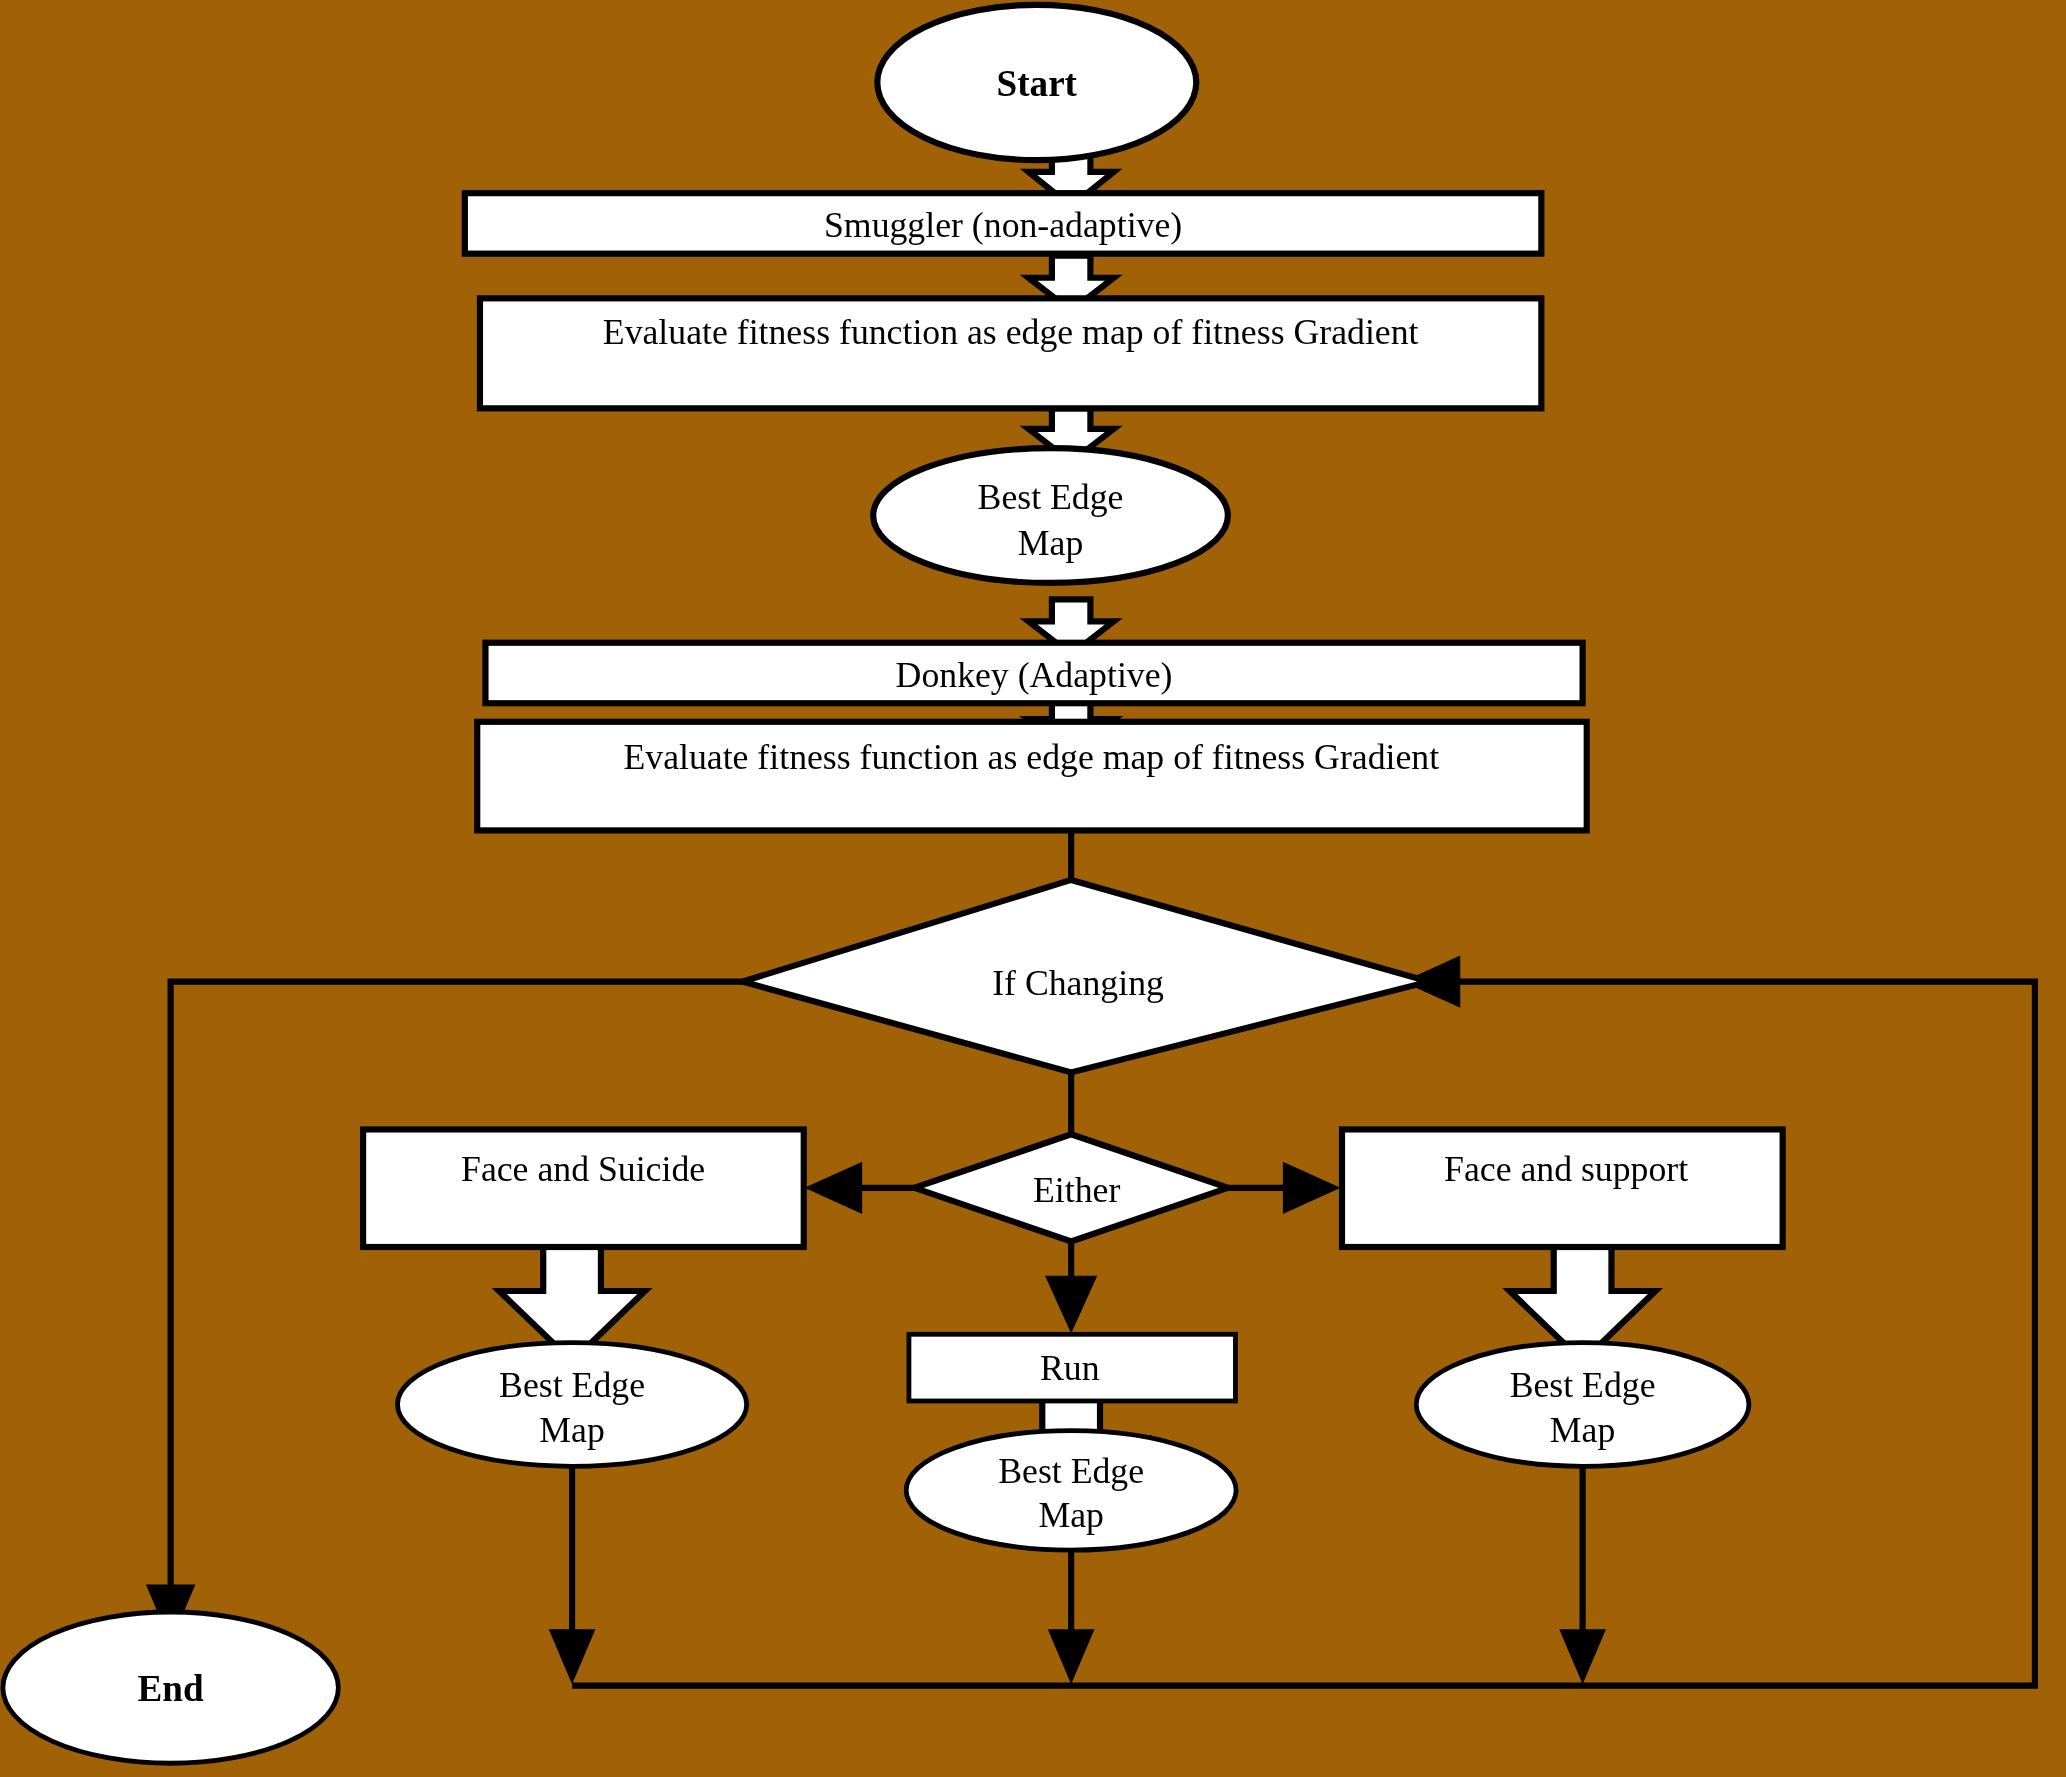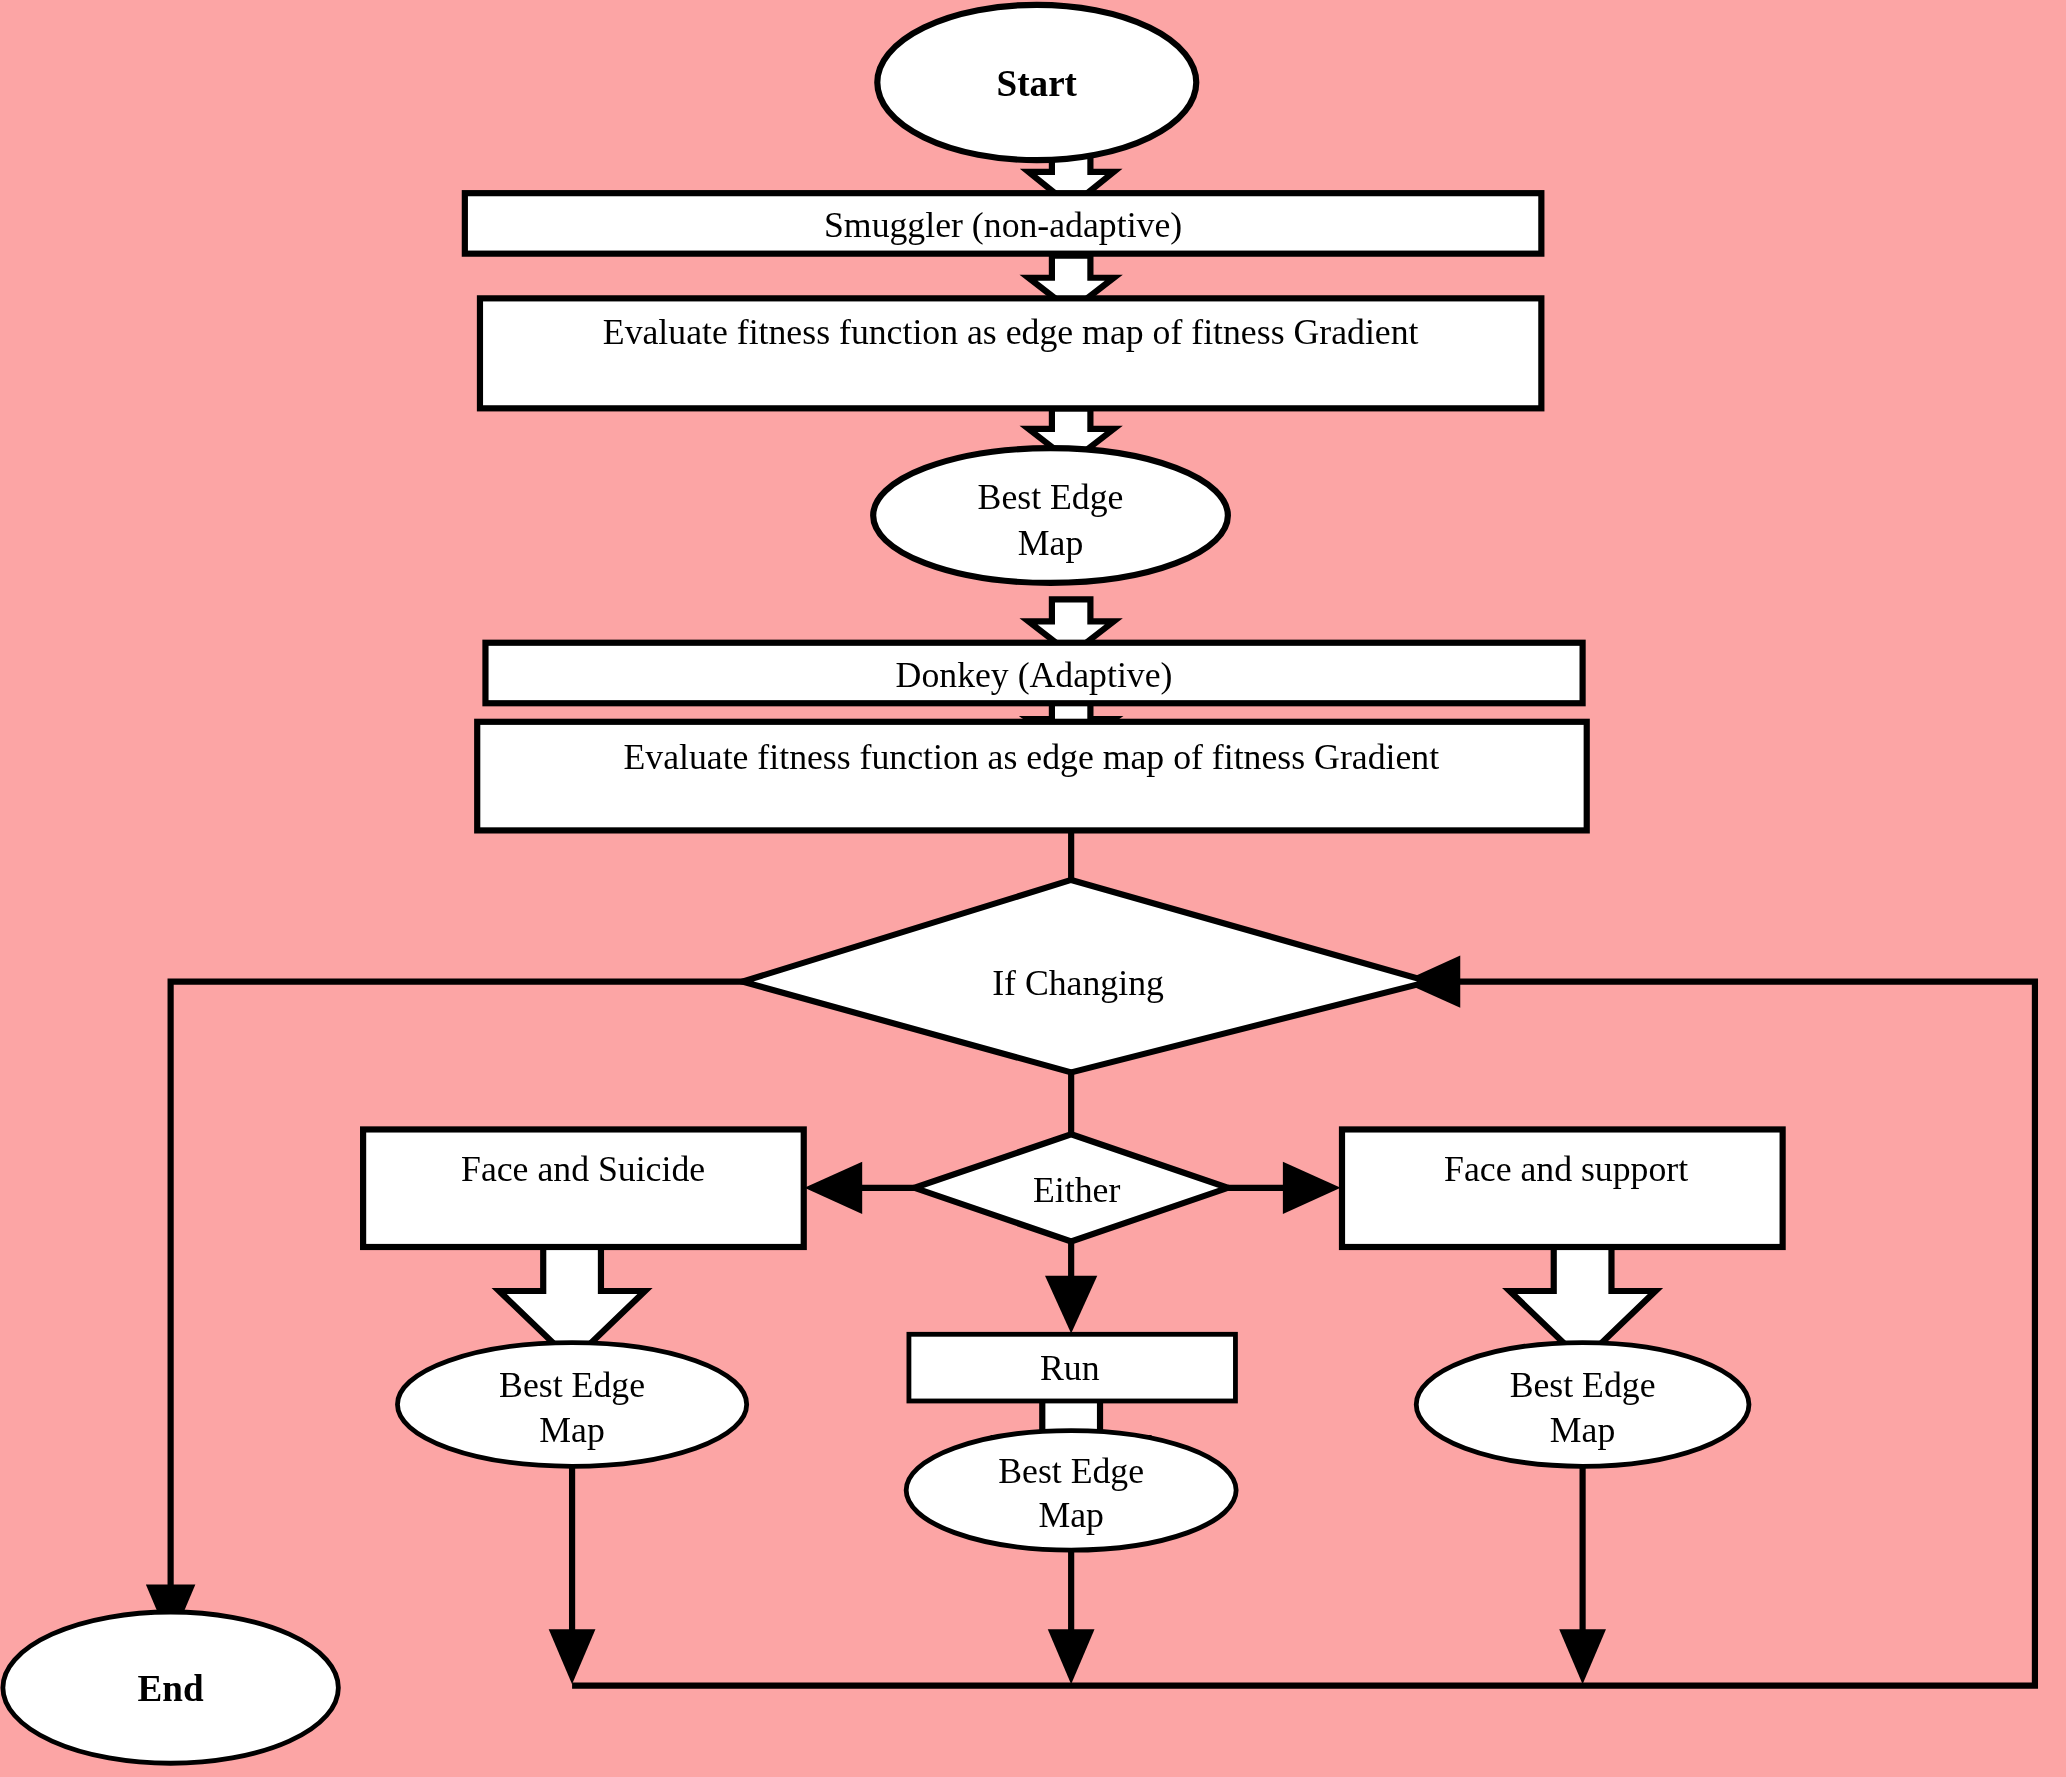--- a/index.html
+++ b/index.html
@@ -8,21 +8,21 @@
     padding: 0;
     background: #ffffff;
   }
   body {
     font-family: "Liberation Serif", "DejaVu Serif", serif;
   }
   #flow-root {
     position: relative;
     width: 2066px;
     height: 1777px;
-    background: #fca5a5;
+    background: #a16207;
     overflow: hidden;
   }
   svg#flow-svg {
     display: block;
     width: 2066px;
     height: 1777px;
   }
   .shape-outline {
     fill: #ffffff;
     stroke: #000000;

